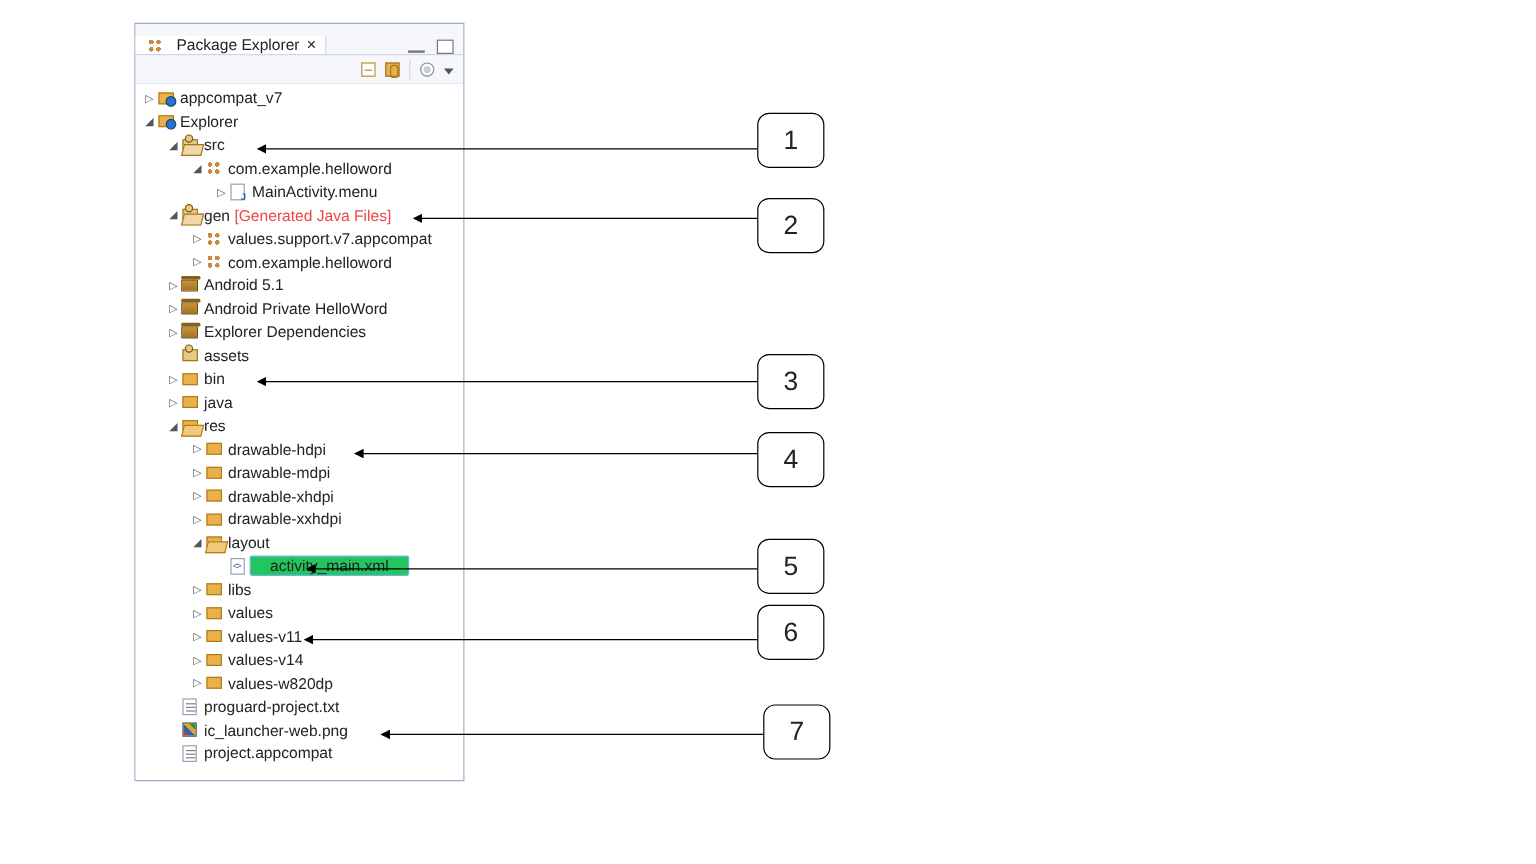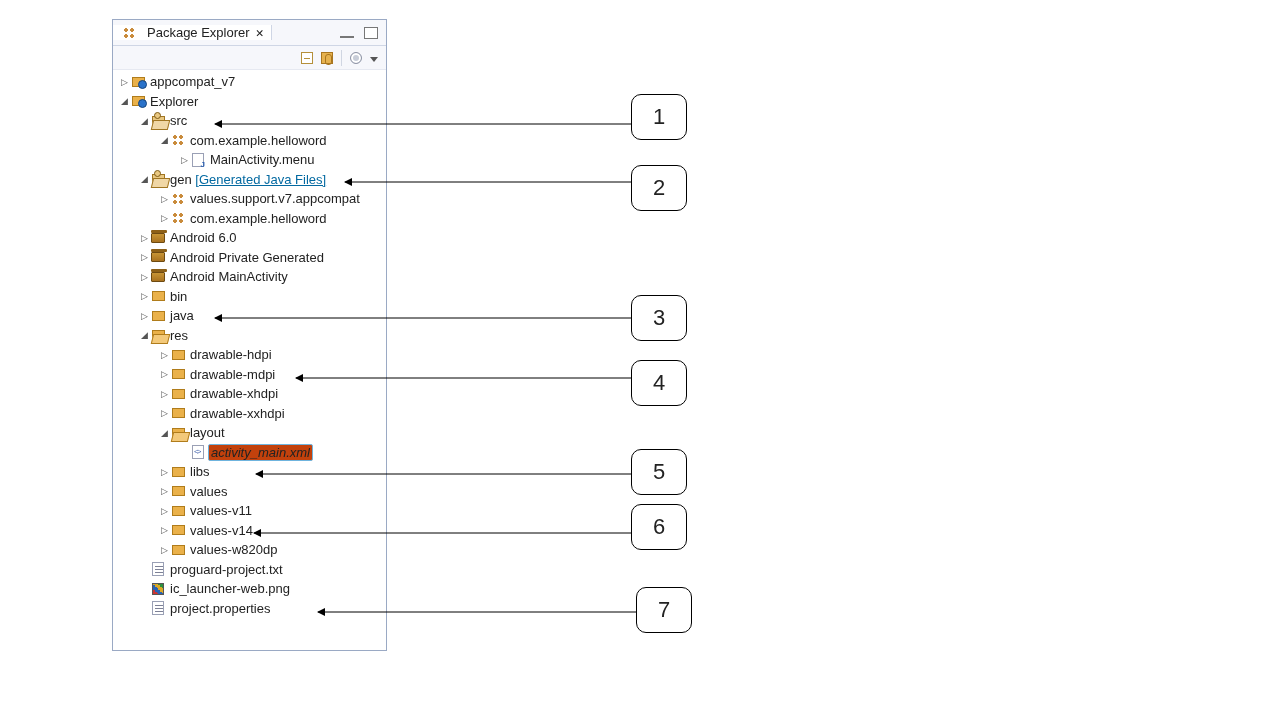--- a/index.html
+++ b/index.html
@@ -17,21 +17,21 @@
     position: absolute;
     left: 112px;
     top: 19px;
     width: 275px;
     border: 1px solid #9aa9c4;
     background: #f6f7fb;
     box-shadow: 0 0 0 1px #d4dff0 inset;
   }
   .tabbar {
     display: flex;
-    align-items: center;
+    align-items: flex-end;
     height: 26px;
     position: relative;
     background: #f6f7fb;
     border-bottom: 1px solid #cfd6e5;
   }
   .tab {
     display: flex;
     align-items: center;
     gap: 6px;
     padding: 0 8px;
@@ -77,28 +77,27 @@
   }
   .twisty {
     width:11px; text-align:center;
     font-size:9px;
     color:#555;
     user-select:none;
   }
   .twisty.empty { visibility:hidden; }
   .icon { width:16px; display:flex; justify-content:center; margin-right:4px;}
   .label { }
-  .faded { color:#0369a1;text-decoration:underline; }
+  .faded { color:#ef4444; }
   .sel {
-    background:#c2410c;
+    background:#22c55e;
     border:1px solid #6fb4de;
     border-radius:2px;
-    padding: 0 2px;
+    padding: 0 16px;
     margin-left:-2px;
-    font-style:italic;
   }
   
   .d0{padding-left:6px;} .d1{padding-left:26px;} .d2{padding-left:46px;}
   .d3{padding-left:66px;}
 
   
   .ico-folder, .ico-folder-open {
     width:13px;height:10px;background:#eab14a;border:1px solid #b07c1b;
     position:relative;
   }
@@ -262,37 +261,44 @@
           <span class="ico-package"></span>
         </span>
       <span class="label">com.example.helloword</span>
     </div>
 
     <div class="row d1">
       <span class="twisty">▷</span>
       <span class="icon">
           <span class="ico-jar"></span>
         </span>
-      <span class="label">Android 6.0</span>
+      <span class="label">Android 5.1</span>
     </div>
     <div class="row d1">
       <span class="twisty">▷</span>
       <span class="icon">
           <span class="ico-jar"></span>
         </span>
-      <span class="label">Android Private Generated</span>
+      <span class="label">Android Private HelloWord</span>
     </div>
     <div class="row d1">
       <span class="twisty">▷</span>
       <span class="icon">
           <span class="ico-jar"></span>
         </span>
-      <span class="label">Android MainActivity</span>
-    </div>
-
+      <span class="label">Explorer Dependencies</span>
+    </div>
+
+    <div class="row d1">
+      <span class="twisty empty">▷</span>
+      <span class="icon">
+          <span class="ico-srcfolder"></span>
+        </span>
+      <span class="label">assets</span>
+    </div>
     <div class="row d1">
       <span class="twisty">▷</span>
       <span class="icon">
           <span class="ico-folder"></span>
         </span>
       <span class="label">bin</span>
     </div>
     <div class="row d1">
       <span class="twisty">▷</span>
       <span class="icon">
@@ -398,21 +404,21 @@
       <span class="icon">
           <span class="ico-png"></span>
         </span>
       <span class="label">ic_launcher-web.png</span>
     </div>
     <div class="row d1">
       <span class="twisty empty">▷</span>
       <span class="icon">
           <span class="ico-txt"></span>
         </span>
-      <span class="label">project.properties</span>
+      <span class="label">project.appcompat</span>
     </div>
 
   </div>
 </div>
 
 <div class="callout" style="left:631px;top:94px">
     <span>1</span>
   </div>
 <div class="callout" style="left:631px;top:165px">
     <span>2</span>

